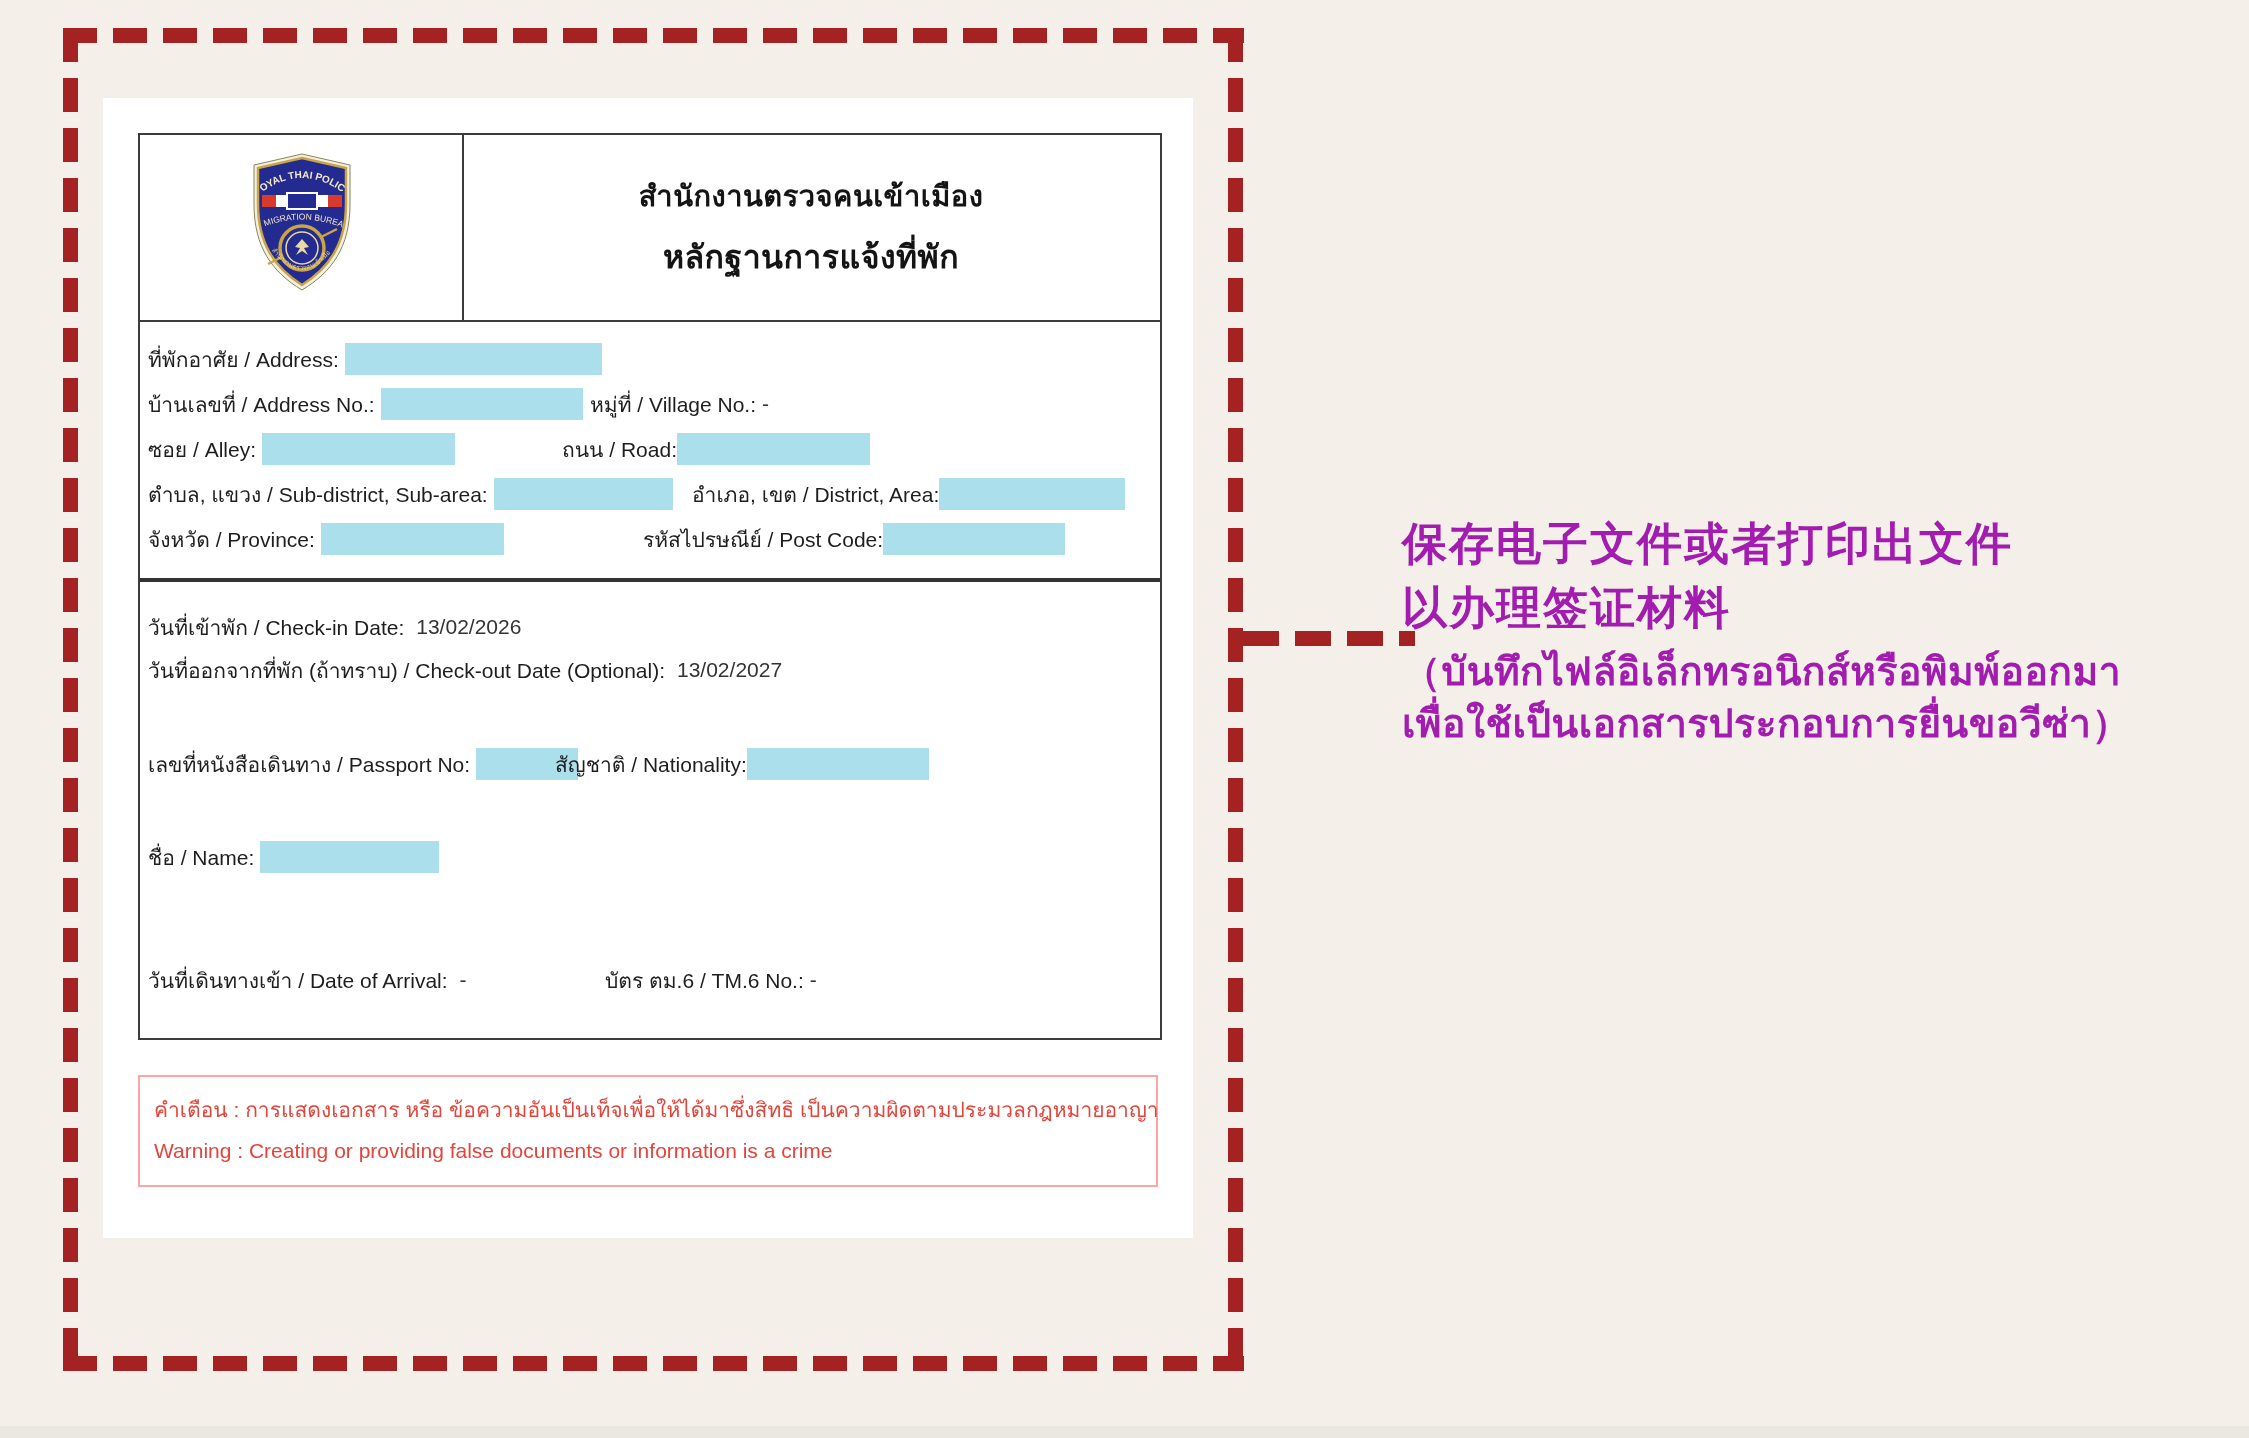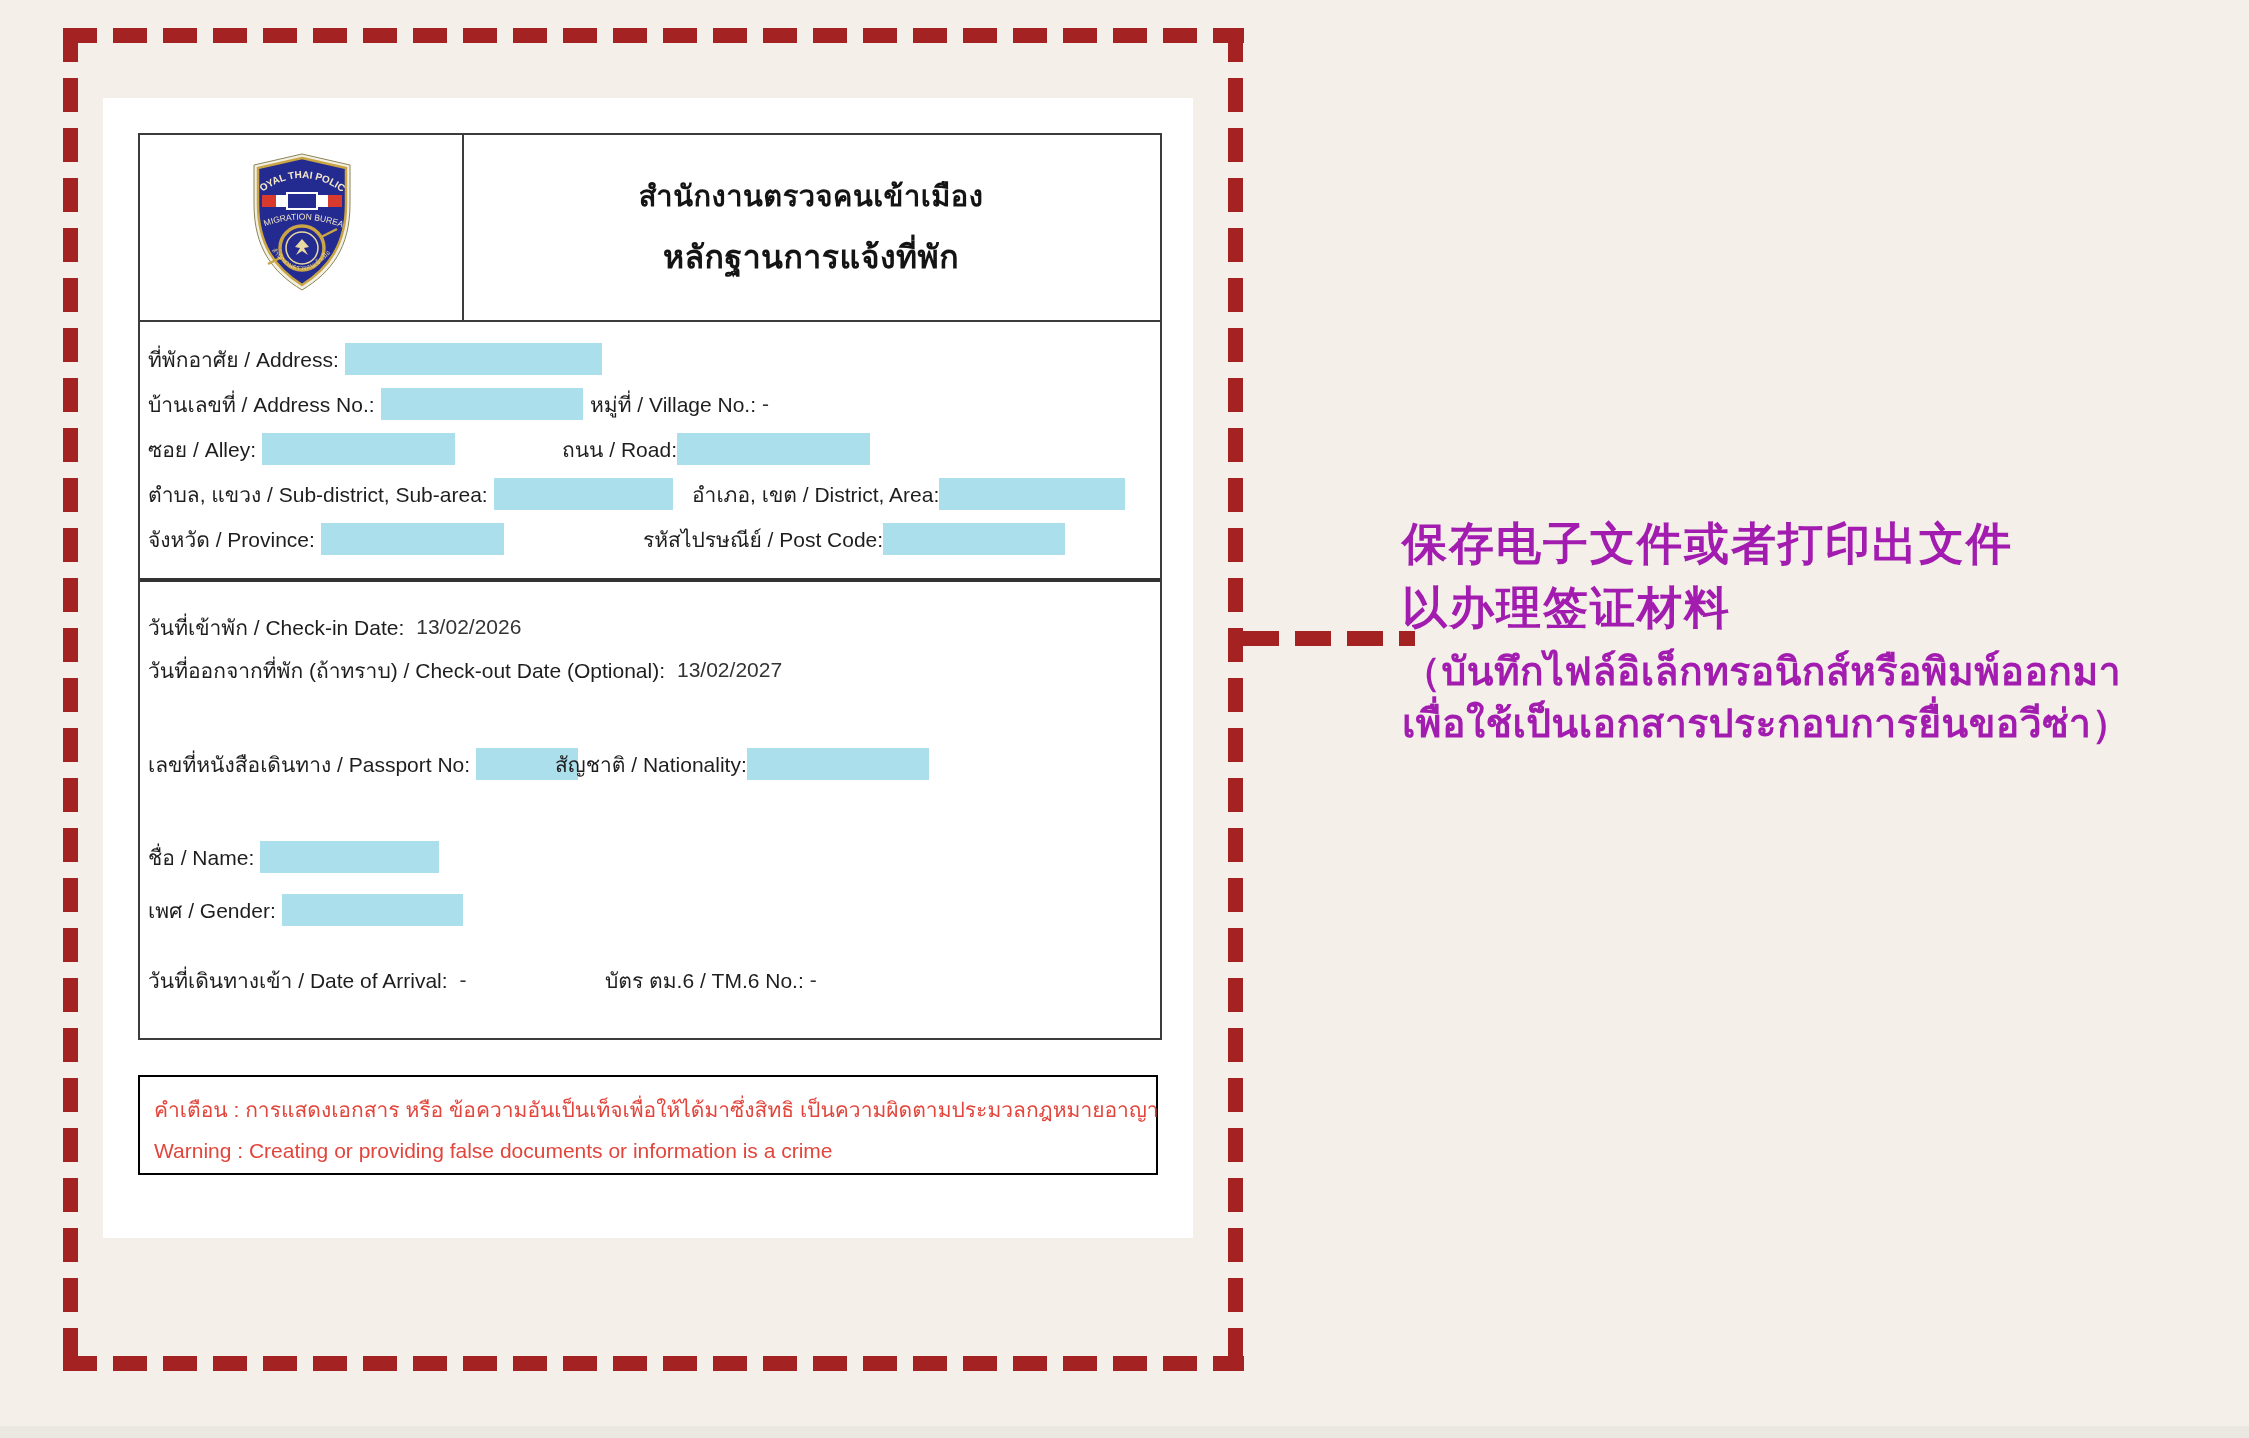--- a/index.html
+++ b/index.html
@@ -42,22 +42,22 @@
   .row{
     position:absolute;left:8px;right:8px;height:34px;
     display:flex;align-items:center;gap:6px;
     font-size:21px;color:#1E1E1E;white-space:nowrap;
   }
   .grp{position:absolute;display:flex;align-items:center;height:34px}
   .blue{display:inline-block;height:32px;background:#ACDFEC;flex:0 0 auto}
   .val{color:#333333;padding-left:6px}
   
   .warning-box{
-    position:absolute;left:35px;top:977px;width:1020px;height:100px;
-    border:2px solid #000000;box-sizing:border-box;background:#FFFFFF;
+    position:absolute;left:35px;top:977px;width:1020px;height:112px;
+    border:2px solid #fca5a5;box-sizing:border-box;background:#FFFFFF;
   }
   .warn-line{position:absolute;left:14px;white-space:nowrap;font-size:21px;color:#E2453C}
   .warn-th{top:16px}
   .warn-en{top:62px}
   
   .annotation{position:absolute;left:1402px;top:512px;color:#a21caf;white-space:nowrap}
   .zh{font-family:"DejaVu Serif",serif;font-size:45px;font-weight:700;line-height:64px;letter-spacing:2px}
   .th{font-family:"Liberation Sans",sans-serif;font-size:39px;font-weight:800;line-height:52px;letter-spacing:.5px}
   .th-first{margin-top:6px}
   .bottom-strip{position:absolute;left:0;top:1426px;width:2249px;height:12px;background:#EAE8E1}
@@ -170,24 +170,20 @@
 
     <div class="row" style="top:612px">
       <span>เลขที่หนังสือเดินทาง / Passport No:</span>
       <span class="blue" style="width:102px"></span>
       <span class="grp" style="left:407px">
         <span>สัญชาติ / Nationality:</span>
         <span class="blue" style="width:182px"></span>
       </span>
     </div>
 
-    <div class="row" style="top:758px">
-      <span>เพศ / Gender:</span>
-      <span class="blue" style="width:181px"></span>
-    </div>
 
     <div class="row" style="top:828px">
       <span>วันที่เดินทางเข้า / Date of Arrival:</span>
       <span class="val">-</span>
       <span class="grp" style="left:457px">
         <span>บัตร ตม.6 / TM.6 No.:</span>
         <span class="val">-</span>
       </span>
     </div>
   </div>

